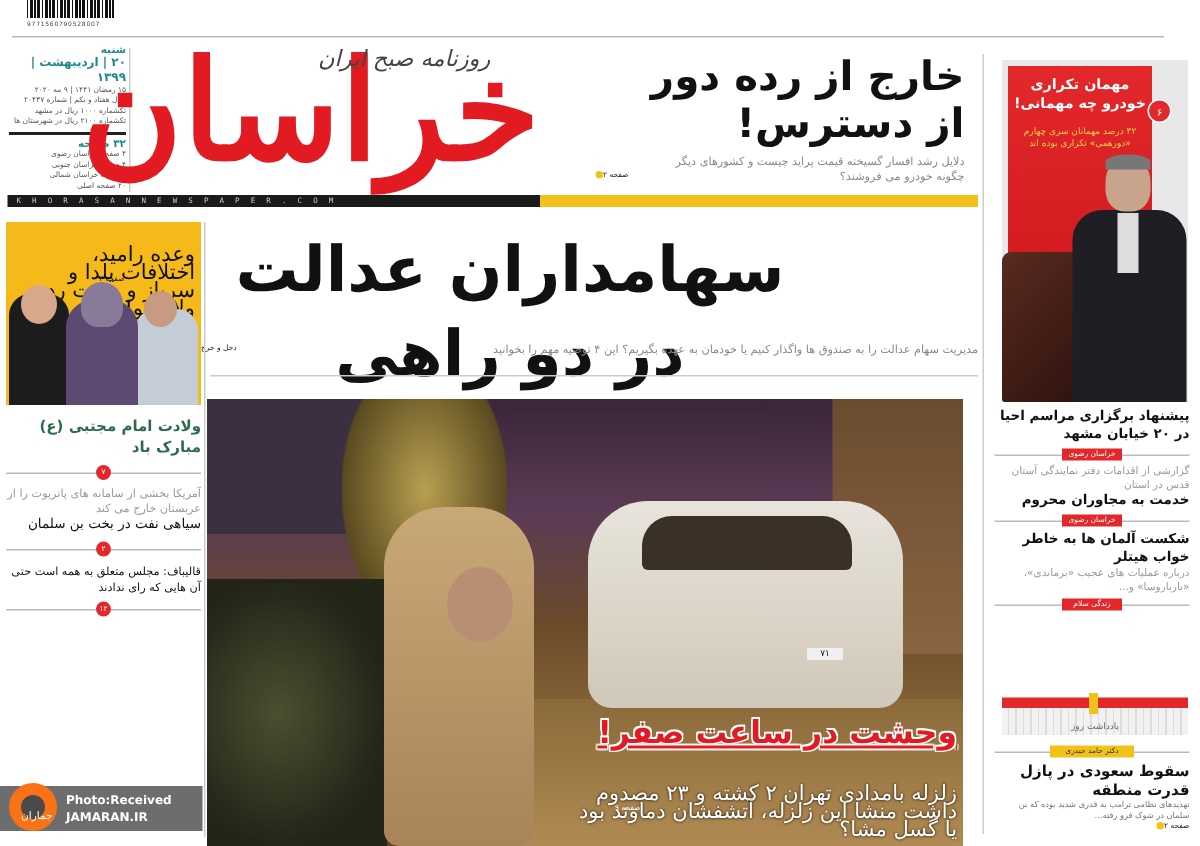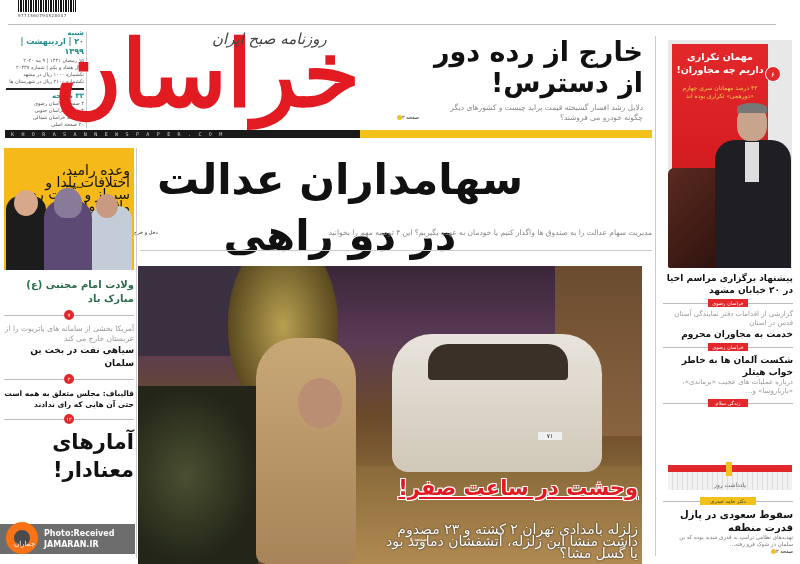--- a/index.html
+++ b/index.html
@@ -78,21 +78,21 @@
   .py-p1 { left: 6px; top: 196px; width: 40px; height: 74px; background: #1c1c1c; border-radius: 14px 14px 0 0; }
   .py-p1h { left: 14px; top: 190px; width: 24px; height: 26px; background: #d7a88a; border-radius: 50%; }
   .py-p2 { left: 44px; top: 200px; width: 48px; height: 70px; background: #5c4a74; border-radius: 18px 18px 0 0; }
   .py-p2h { left: 54px; top: 188px; width: 28px; height: 30px; background: #8a7a9a; border-radius: 50% 50% 40% 40%; }
   .py-p3 { left: 90px; top: 206px; width: 42px; height: 64px; background: #c4ccd8; border-radius: 14px 14px 0 0; }
   .py-p3h { left: 96px; top: 194px; width: 22px; height: 24px; background: #c89a82; border-radius: 50%; }
   .vsep3 { left: 136px; top: 148px; width: 1px; height: 410px; background: #ccc; }
   .lcol { left: 4px; width: 130px; }
   .l-head-green { font-size: 10px; font-weight: bold; color: #2c6b4a; line-height: 14px; }
   .l-sub { font-size: 7.5px; color: #999; line-height: 10px; }
-  .l-head { font-size: 9px; font-weight: bold; color: #111; line-height: 13px; }
+  .l-head { font-size: 9px; font-weight: normal; color: #111; line-height: 13px; }
   .l-num { height: 10px; position: relative; margin: 4px 0; }
   .l-num::before { content:""; position:absolute; left:0; right:0; top:5px; height:1px; background:#bbb; }
   .l-num span { position: relative; display: block; margin: 0 auto; width: 10px; height: 10px; border-radius: 50%; background: #e3282b; color: #fff; font-size: 5px; text-align: center; line-height: 10px; }
   .l-big { font-size: 21px; font-weight: bold; color: #111; line-height: 28px; }
   .watermark { left: 0; top: 524px; width: 135px; height: 30px; background: rgba(60,60,60,0.75); }
   .wm-logo { left: 6px; top: 522px; width: 32px; height: 32px; border-radius: 50%; border: 8px solid #f97316; background: rgba(40,40,40,0.5); color: #fff; font-size: 7px; text-align: center; line-height: 28px; }
   .wm-text { left: 44px; top: 528px; font-size: 8px; color: #fff; font-weight: bold; line-height: 11px; }
 </style>
 </head>
 <body>
@@ -127,21 +127,21 @@
 <div class="abs kharej-page rtl"><span>صفحه ۲</span><span class="pg-dot"></span></div>
 <div class="abs vsep2"></div>
 
 <div class="abs promo"></div>
 <div class="abs promo-red"></div>
 <div class="abs chair"></div>
 <div class="abs man-body"></div>
 <div class="abs man-shirt"></div>
 <div class="abs man-head"></div>
 <div class="abs man-hair"></div>
-<div class="abs promo-title rtl">مهمان تکراری داریم چه مجاوران!</div>
+<div class="abs promo-title rtl">مهمان تکراری خودرو چه مهمانی!</div>
 <div class="abs promo-num">۶</div>
 <div class="abs promo-sub rtl">۳۲ درصد مهمانان سری چهارم «دورهمی» تکراری بوده اند</div>
 
 <div class="abs rcol rtl" style="top:272px;">
   <div class="r-head">پیشنهاد برگزاری مراسم احیا در ۲۰ خیابان مشهد</div>
   <div class="r-tag">
       <span>خراسان رضوی</span>
     </div>
   <div class="r-sub">گزارشی از اقدامات دفتر نمایندگی آستان قدس در استان</div>
   <div class="r-head">خدمت به مجاوران محروم</div>
@@ -206,21 +206,20 @@
     </div>
   <div class="l-sub">آمریکا بخشی از سامانه های پاتریوت را از عربستان خارج می کند</div>
   <div class="l-head">سیاهی نفت در بخت بن سلمان</div>
   <div class="l-num">
       <span>۲</span>
     </div>
   <div class="l-head" style="font-size:7.5px;line-height:11px">قالیباف: مجلس متعلق به همه است حتی آن هایی که رای ندادند</div>
   <div class="l-num">
       <span>۱۲</span>
     </div>
-  <div class="l-big">آمارهای معنادار!</div>
 </div>
 
 <div class="abs watermark"></div>
 <div class="abs wm-logo">جماران</div>
 <div class="abs wm-text">
   <div>Photo:Received</div>
   <div>JAMARAN.IR</div>
 </div>
 
 </body></html>

